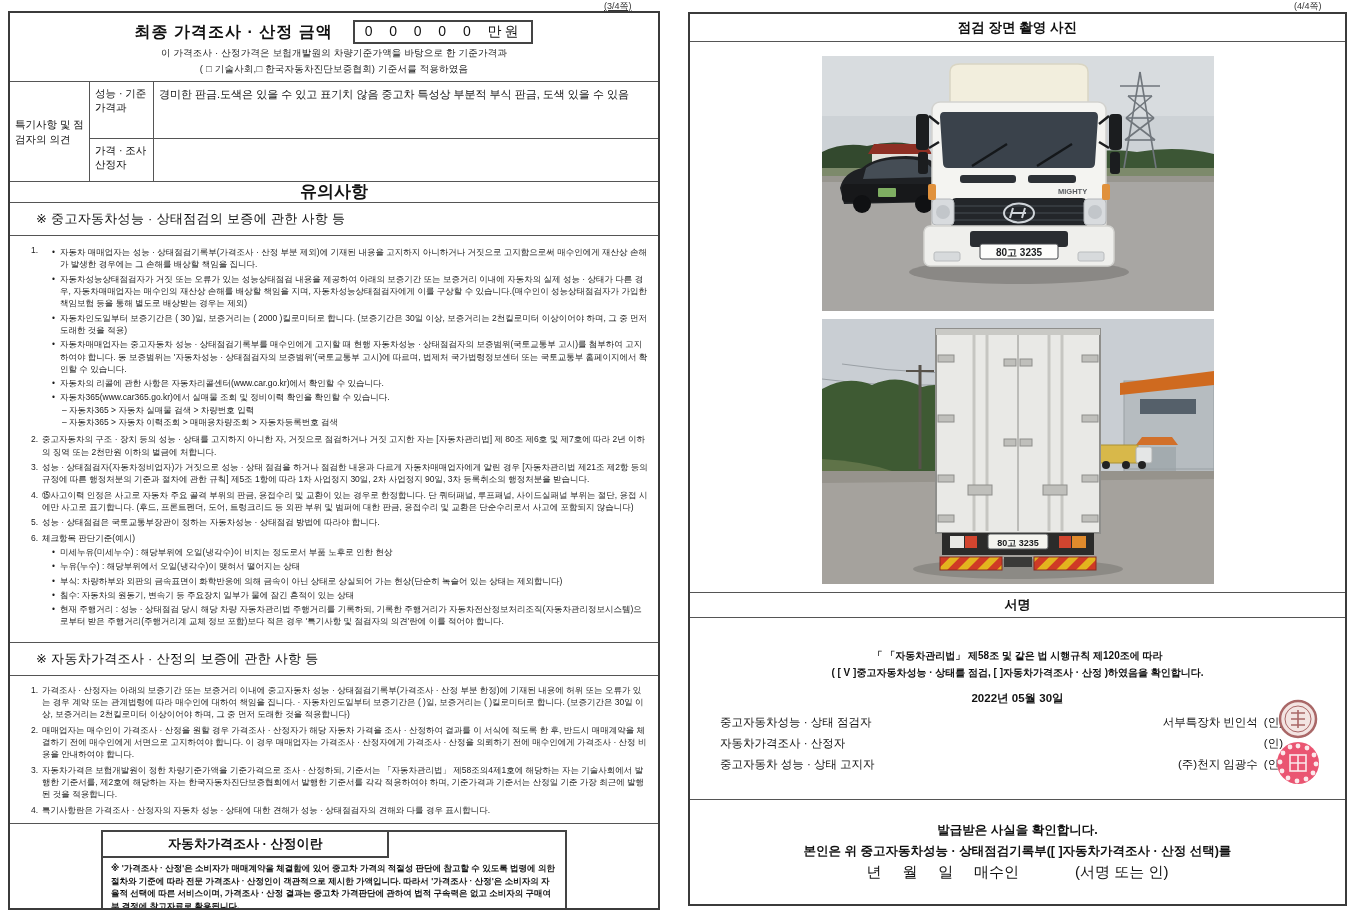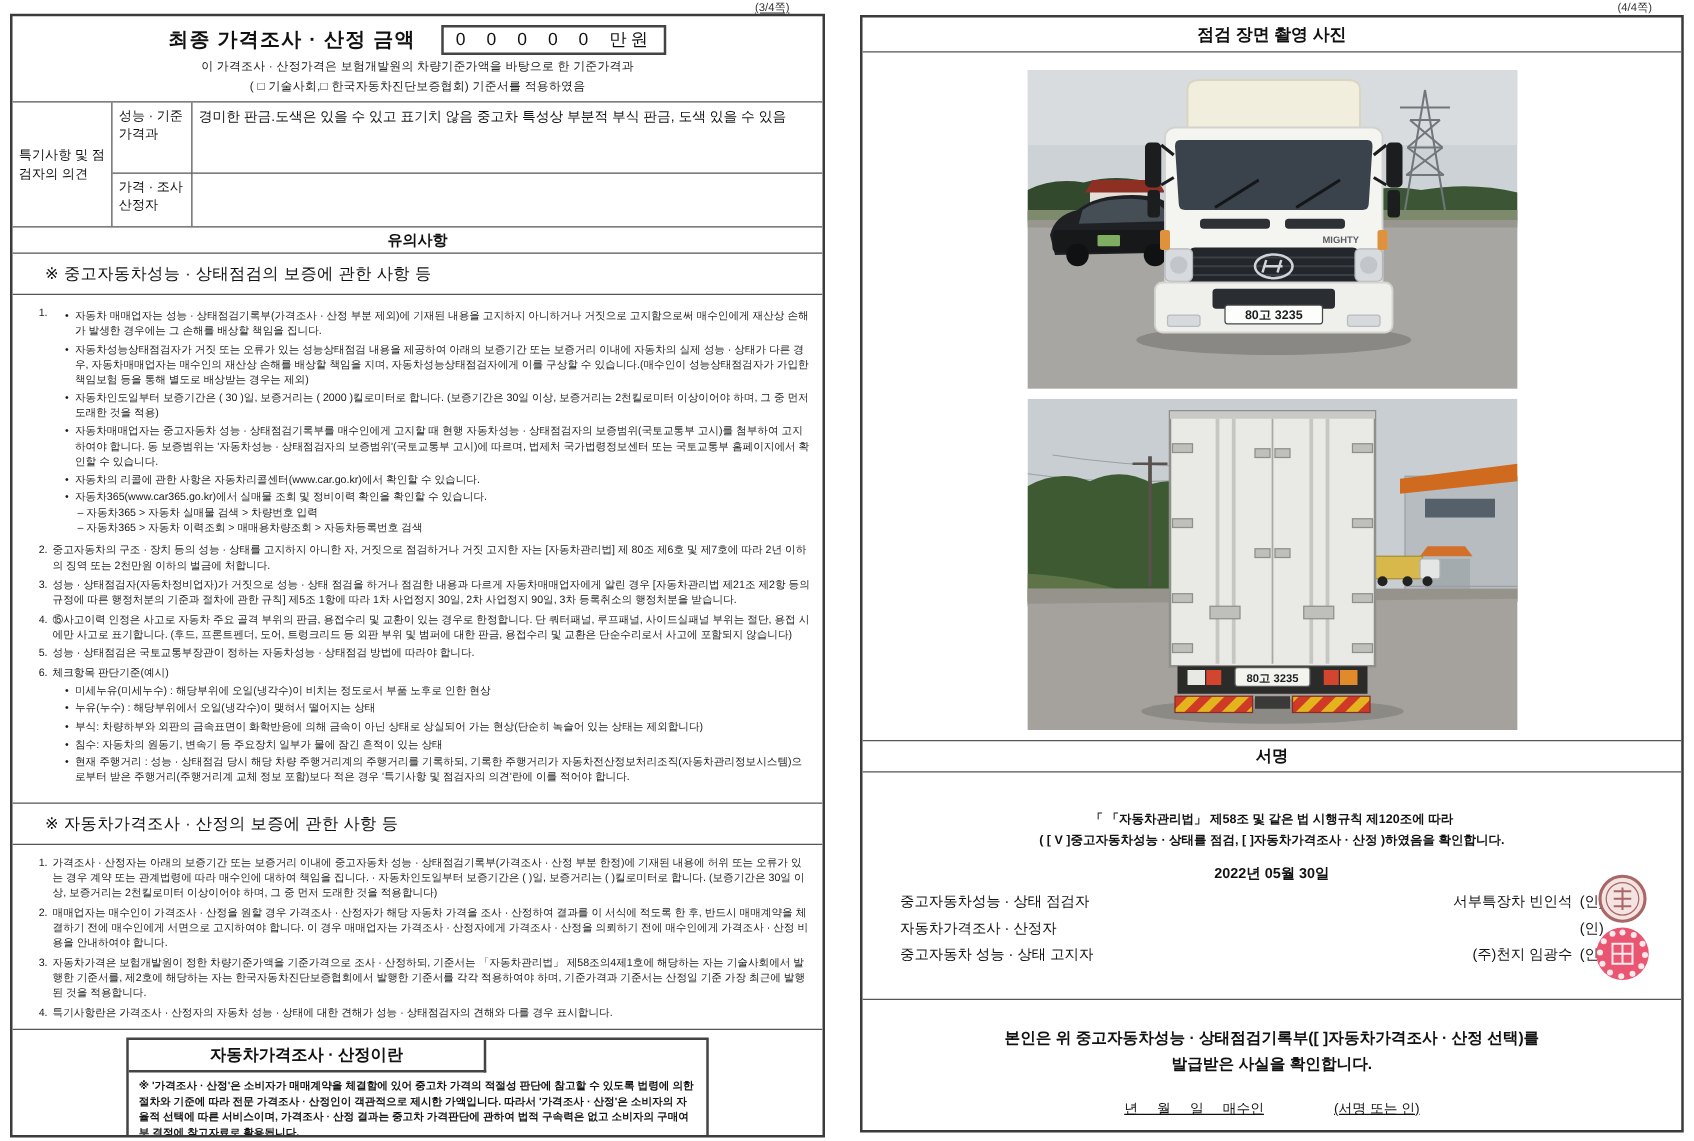--- a/index.html
+++ b/index.html
@@ -24,21 +24,21 @@
   .price-note{font-size:9.5px;color:#222;margin-top:3px;letter-spacing:0.2px;}
 
   .op-table{display:grid;grid-template-columns:80px 64px 1fr;font-size:10.5px;border-bottom:1px solid #555;}
   .op-table .cell{border-right:1px solid #555;padding:4px 5px;box-sizing:border-box;}
   .op-main{grid-row:1/3;display:flex;align-items:center;font-size:10.5px;line-height:1.4;}
   .op-label{border-bottom:1px solid #555;line-height:1.35;}
   .op-val{border-right:none !important;border-bottom:1px solid #555;font-size:11px;line-height:1.5;padding:5px 7px;}
   .r1{height:57px;}
   .r2{height:42px;border-bottom:none !important;}
 
-  .bar{height:20px;line-height:20px;text-align:center;font-weight:bold;font-size:12px;border-bottom:1px solid #555;}
+  .bar{height:20px;line-height:20px;text-align:center;font-weight:bold;font-size:17px;border-bottom:1px solid #555;}
 
   .sec-title{border-bottom:1px solid #555;padding:7px 18px 7px 26px;font-size:13px;letter-spacing:0.3px;}
   .sec-title.later{border-top:1px solid #555;margin-top:5px;}
   .sec-items{padding:5px 10px 4px 14px;font-size:8.5px;line-height:1.45;color:#1a1a1a;}
   .n-item{display:flex;gap:4px;margin:3px 0;}
   .n-num{flex:none;width:14px;text-align:right;}
   .n-body{flex:1;}
   .n-bullet{display:flex;gap:5px;margin:2px 0 2px 10px;}
   .n-dot{flex:none;}
   .n-sub{margin-left:2px;}
@@ -61,21 +61,21 @@
   .signer-rows{margin-top:6px;}
   .signer{display:flex;font-size:11.5px;line-height:21px;padding:0 62px 0 30px;}
   .signer .name{margin-left:auto;}
   .signer .seal{margin-left:6px;}
   .stamp{position:absolute;}
   #stamp-inspector{right:26px;top:80px;}
   #stamp-notifier{right:22px;top:120px;}
 
   .confirm-block{border-top:1px solid #555;margin-top:24px;padding-top:20px;text-align:center;}
   .confirm-line{font-weight:bold;font-size:12.5px;line-height:1.7;}
-  .buyer-line{margin-top:16px;font-size:11px;white-space:pre;text-decoration:underline;}
+  .buyer-line{font-size:15px;white-space:pre;}
   .buyer-line .seal-note{margin-left:56px;}
 </style>
 </head>
 <body>
 
 <div class="marker" id="marker-left">(3/4쪽)</div>
 <div class="marker" id="marker-right">(4/4쪽)</div>
 
 <div class="page page-left">
 
@@ -169,21 +169,21 @@
             <div class="n-bullet">
               <span class="n-dot">•</span>
               <div>부식: 차량하부와 외판의 금속표면이 화학반응에 의해 금속이 아닌 상태로 상실되어 가는 현상(단순히 녹슬어 있는 상태는 제외합니다)</div>
             </div>
             <div class="n-bullet">
               <span class="n-dot">•</span>
               <div>침수: 자동차의 원동기, 변속기 등 주요장치 일부가 물에 잠긴 흔적이 있는 상태</div>
             </div>
             <div class="n-bullet">
               <span class="n-dot">•</span>
-              <div>현재 주행거리 : 성능 · 상태점검 당시 해당 차량 주행거리계의 주행거리를 기록하되, 기록한 주행거리가 자동차전산정보처리조직(자동차관리정보시스템)으로부터 받은 주행거리(주행거리계 교체 정보 포함)보다 적은 경우 '특기사항 및 점검자의 의견'란에 이를 적어야 합니다.</div>
+              <div>현재 주행거리 : 성능 · 상태점검 당시 해당 차량 자동차관리법 주행거리를 기록하되, 기록한 주행거리가 자동차전산정보처리조직(자동차관리정보시스템)으로부터 받은 주행거리(주행거리계 교체 정보 포함)보다 적은 경우 '특기사항 및 점검자의 의견'란에 이를 적어야 합니다.</div>
             </div>
           </div>
         </div>
       </div>
       <div class="sec-title later">※ 자동차가격조사 · 산정의 보증에 관한 사항 등</div>
       <div class="sec-items">
         <div class="n-item">
           <span class="n-num">1.</span>
           <div class="n-body">
             <div>가격조사 · 산정자는 아래의 보증기간 또는 보증거리 이내에 중고자동차 성능 · 상태점검기록부(가격조사 · 산정 부분 한정)에 기재된 내용에 허위 또는 오류가 있는 경우 계약 또는 관계법령에 따라 매수인에 대하여 책임을 집니다.  · 자동차인도일부터 보증기간은 (      )일, 보증거리는 (      )킬로미터로 합니다. (보증기간은 30일 이상, 보증거리는 2천킬로미터 이상이어야 하며, 그 중 먼저 도래한 것을 적용합니다)</div>
@@ -438,18 +438,18 @@
         <circle cx="9" cy="33" r="2.4"></circle>
           <circle cx="7" cy="24" r="2.4"></circle>
           <circle cx="10" cy="15" r="2.4"></circle>
           <circle cx="17" cy="9" r="2.4"></circle>
         <rect x="17" y="17" width="16" height="16" fill="none" stroke="#fbe9ec" stroke-width="1.6"></rect>
         <path d="M17,25 h16 M25,17 v16" stroke="#fbe9ec" stroke-width="1.6"></path>
       </g>
     </svg>
 
     <div class="confirm-block">
+      <div class="confirm-line">발급받은 사실을 확인합니다.</div>
       <div class="confirm-line">본인은 위 중고자동차성능  ·  상태점검기록부([  ]자동차가격조사  ·  산정 선택)를</div>
-      <div class="confirm-line">발급받은 사실을 확인합니다.</div>
       <div class="buyer-line"><span>년     월     일     매수인</span><span class="seal-note">(서명 또는 인)</span></div>
     </div>
   </div>
 </div>
 
 </body></html>

